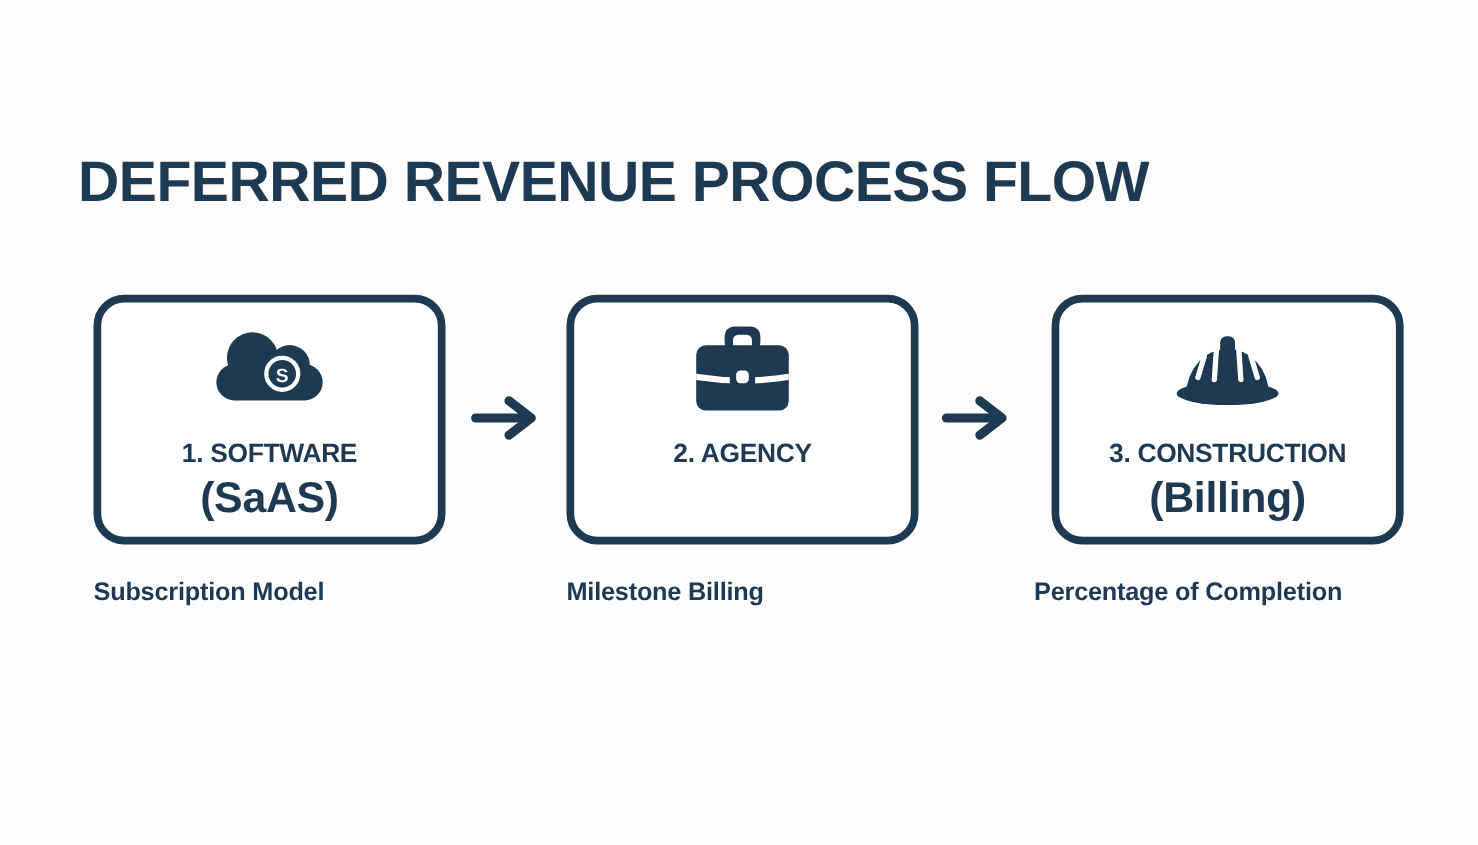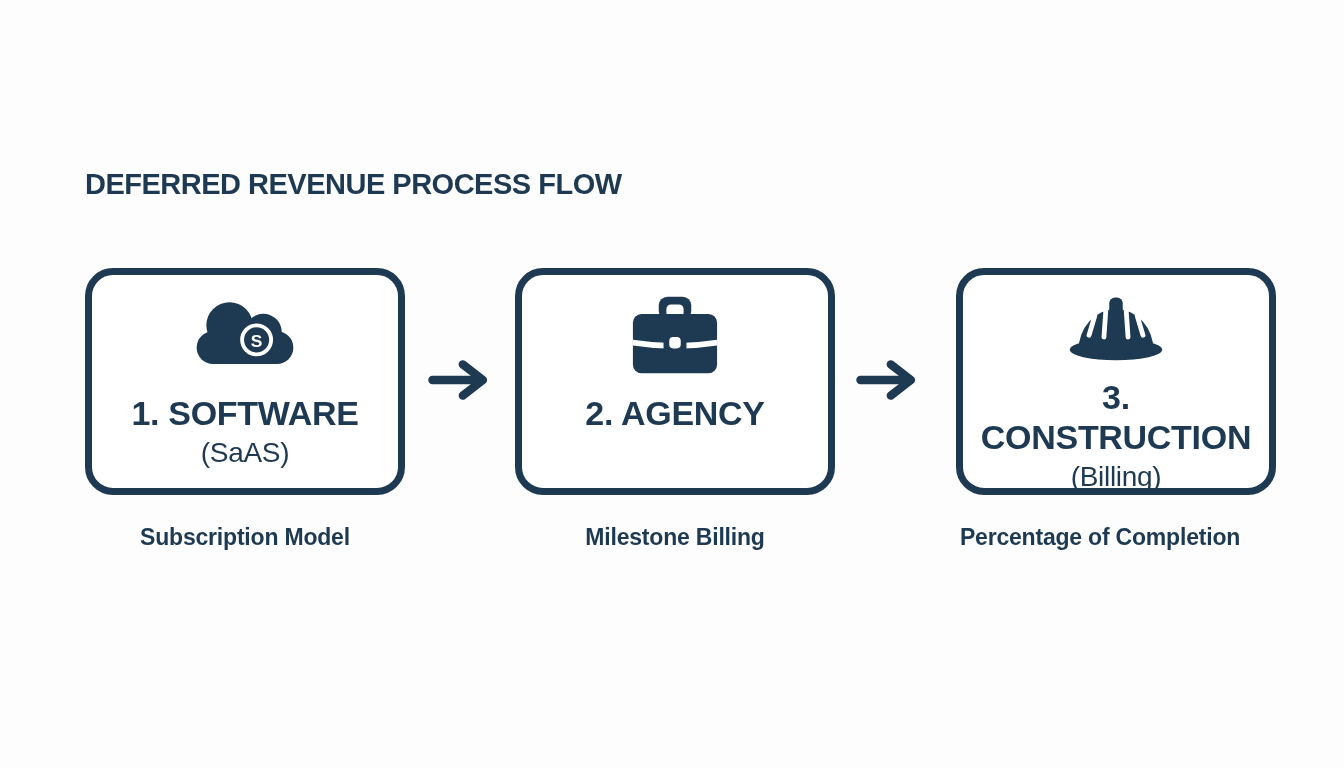--- a/index.html
+++ b/index.html
@@ -15,28 +15,27 @@
     color: var(--accent);
     overflow: hidden;
   }
   .canvas {
     position: relative;
     width: 1344px;
     height: 768px;
   }
   .page-title {
     position: absolute;
-    left: 85px;
+    left: 71px;
     top: 136px;
-    font-size: 29px;
+    font-size: 52px;
     font-weight: 800;
     letter-spacing: -0.5px;
     color: var(--accent);
     white-space: nowrap;
-    margin-top: 32px;
   }
   .step-box {
     position: absolute;
     top: 268px;
     width: 320px;
     height: 227px;
     background: var(--box-bg);
     border: 7px solid var(--accent);
     border-radius: 28px;
     display: flex;
@@ -49,40 +48,40 @@
   .step-box.pos-3 { left: 940px; margin-left: 16px; }
   .icon-wrap {
     height: 92px;
     display: flex;
     align-items: center;
     justify-content: center;
     color: var(--accent);
   }
   .step-label {
     margin-top: 12px;
-    font-size: 34px;
+    font-size: 24px;
     font-weight: 700;
     line-height: 40px;
     text-align: center;
     letter-spacing: -0.3px;
     color: var(--accent);
   }
   .step-sublabel {
-    font-size: 28px;
-    font-weight: 400;
+    font-size: 39px;
+    font-weight: 700;
     line-height: 40px;
     text-align: center;
     letter-spacing: -0.3px;
     color: var(--accent);
   }
   .caption {
     position: absolute;
     top: 524px;
     width: 320px;
-    text-align: center;
+    text-align: left;
     font-size: 23px;
     font-weight: 700;
     letter-spacing: -0.2px;
     color: var(--accent);
   }
   .caption.pos-1 { left: 85px; }
   .caption.pos-2 { left: 515px; }
   .caption.pos-3 { left: 940px; }
   .connector {
     position: absolute;

